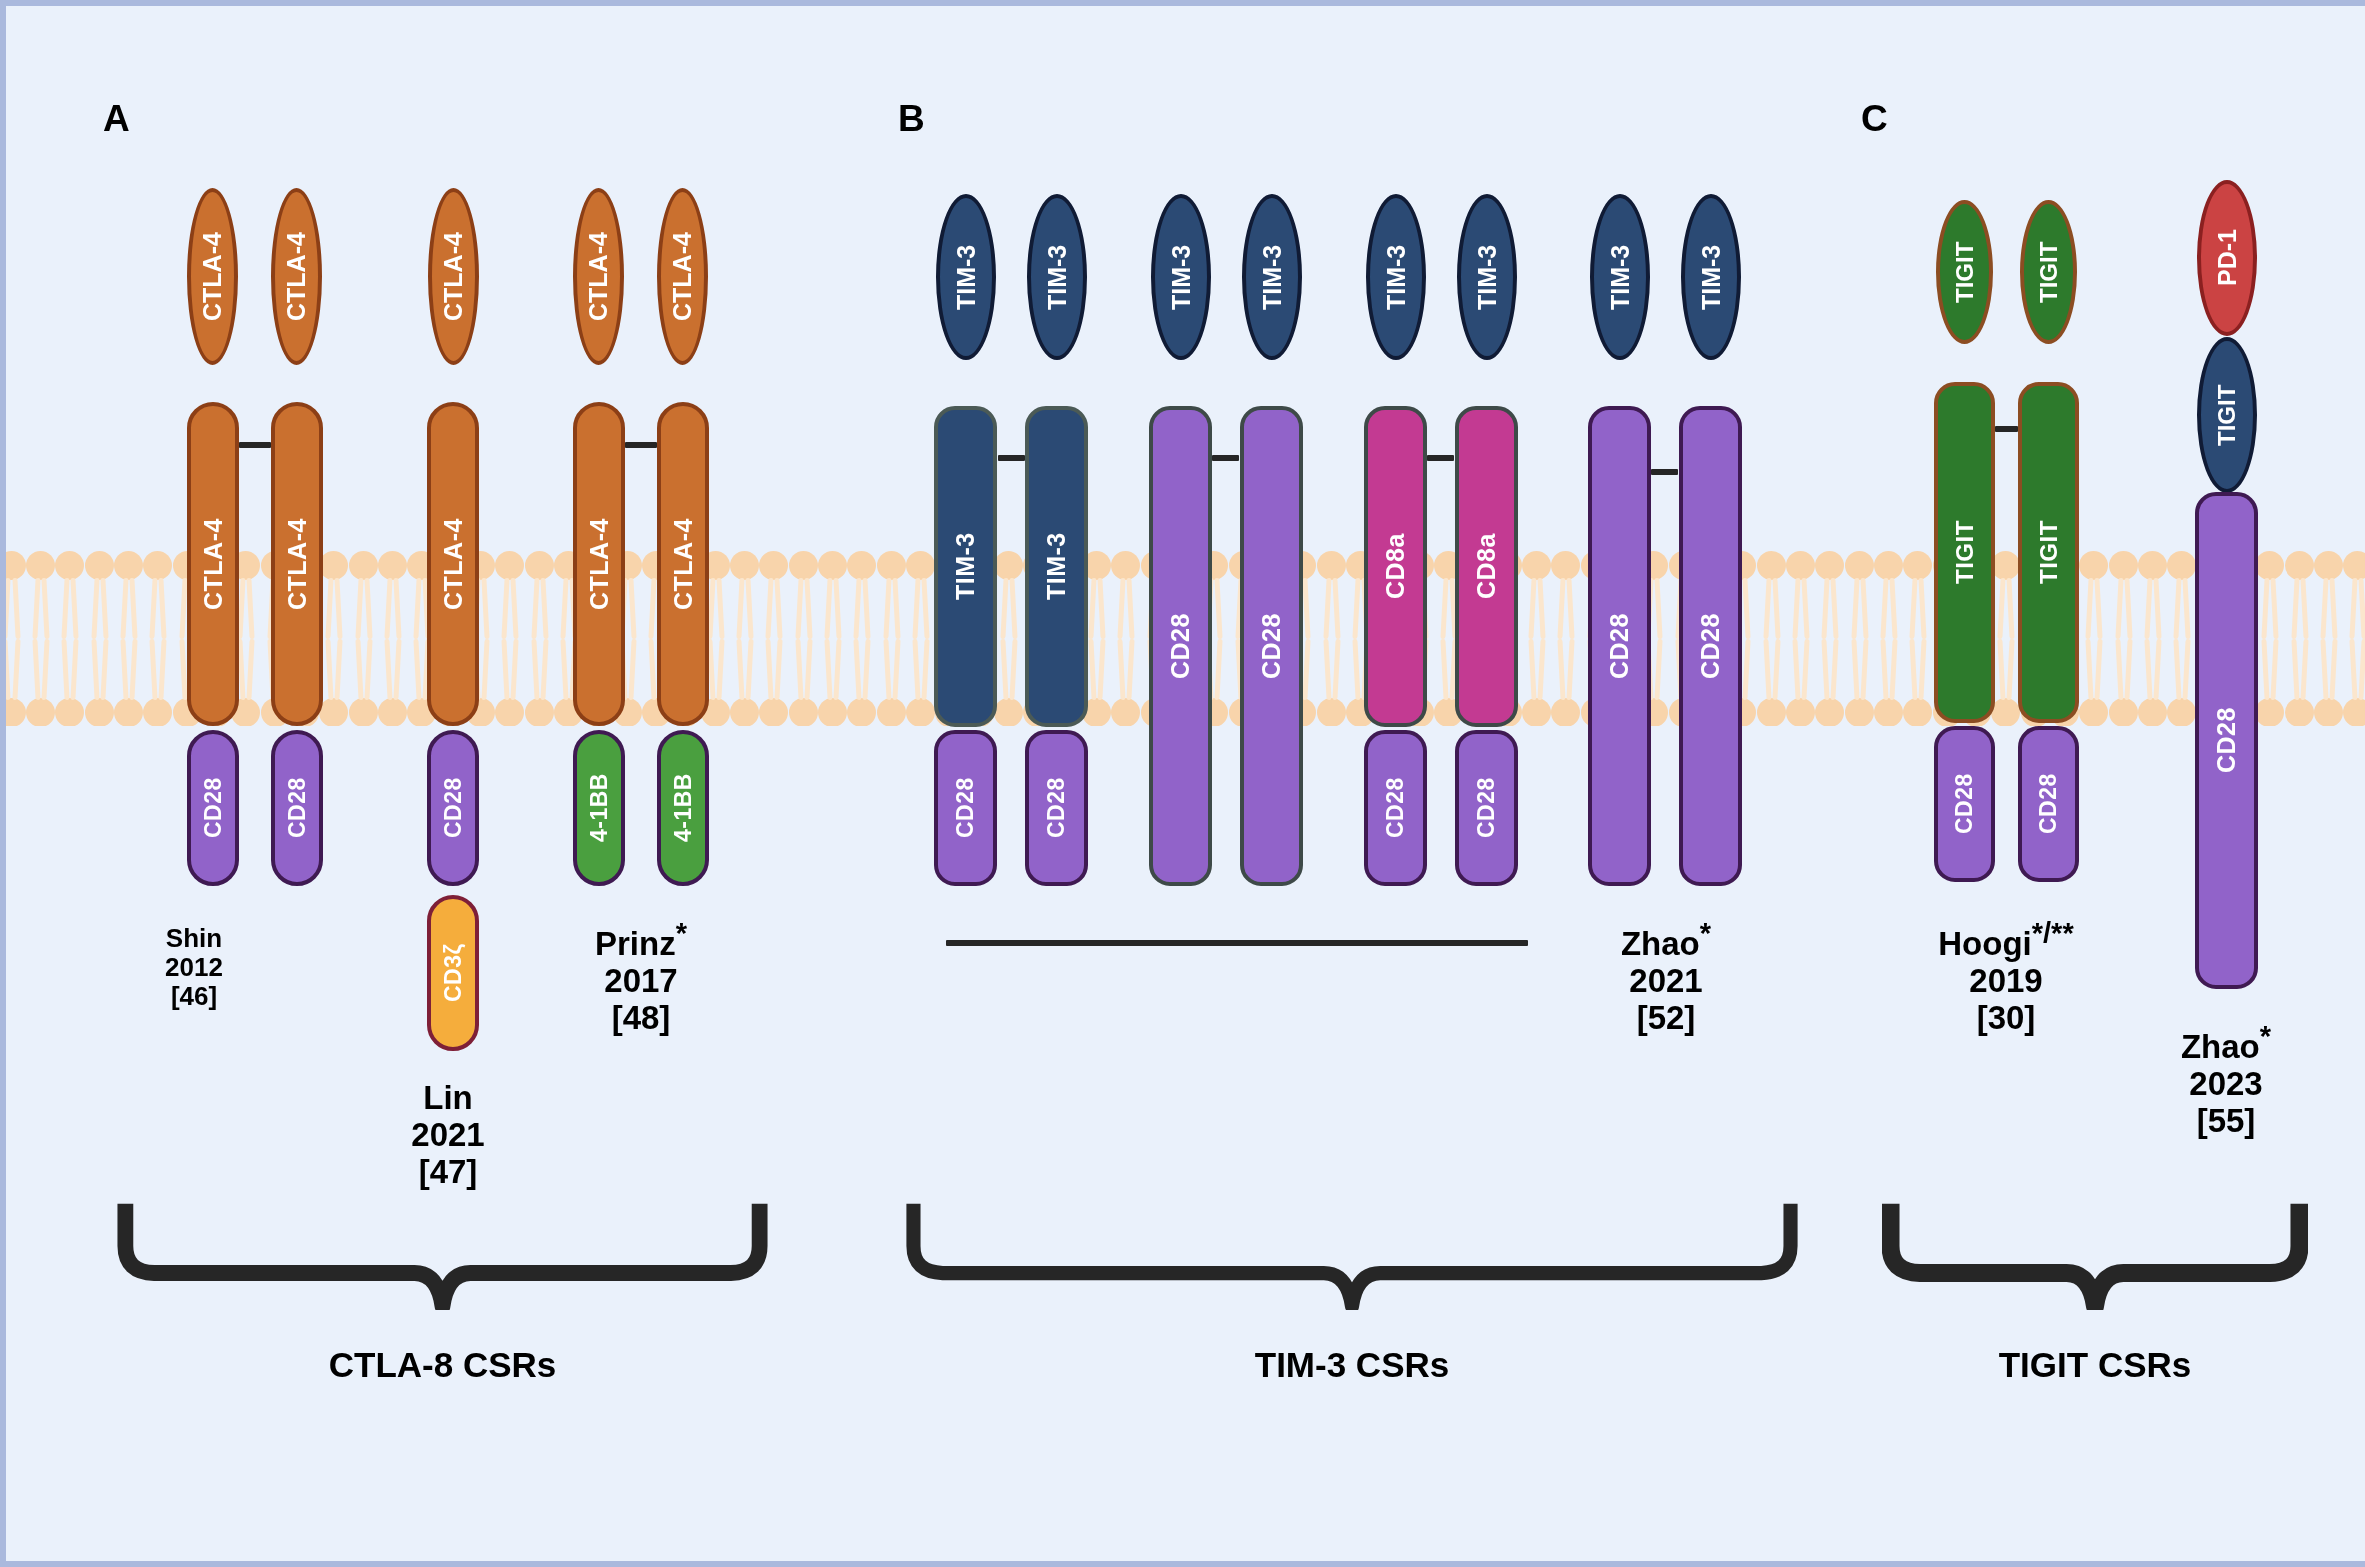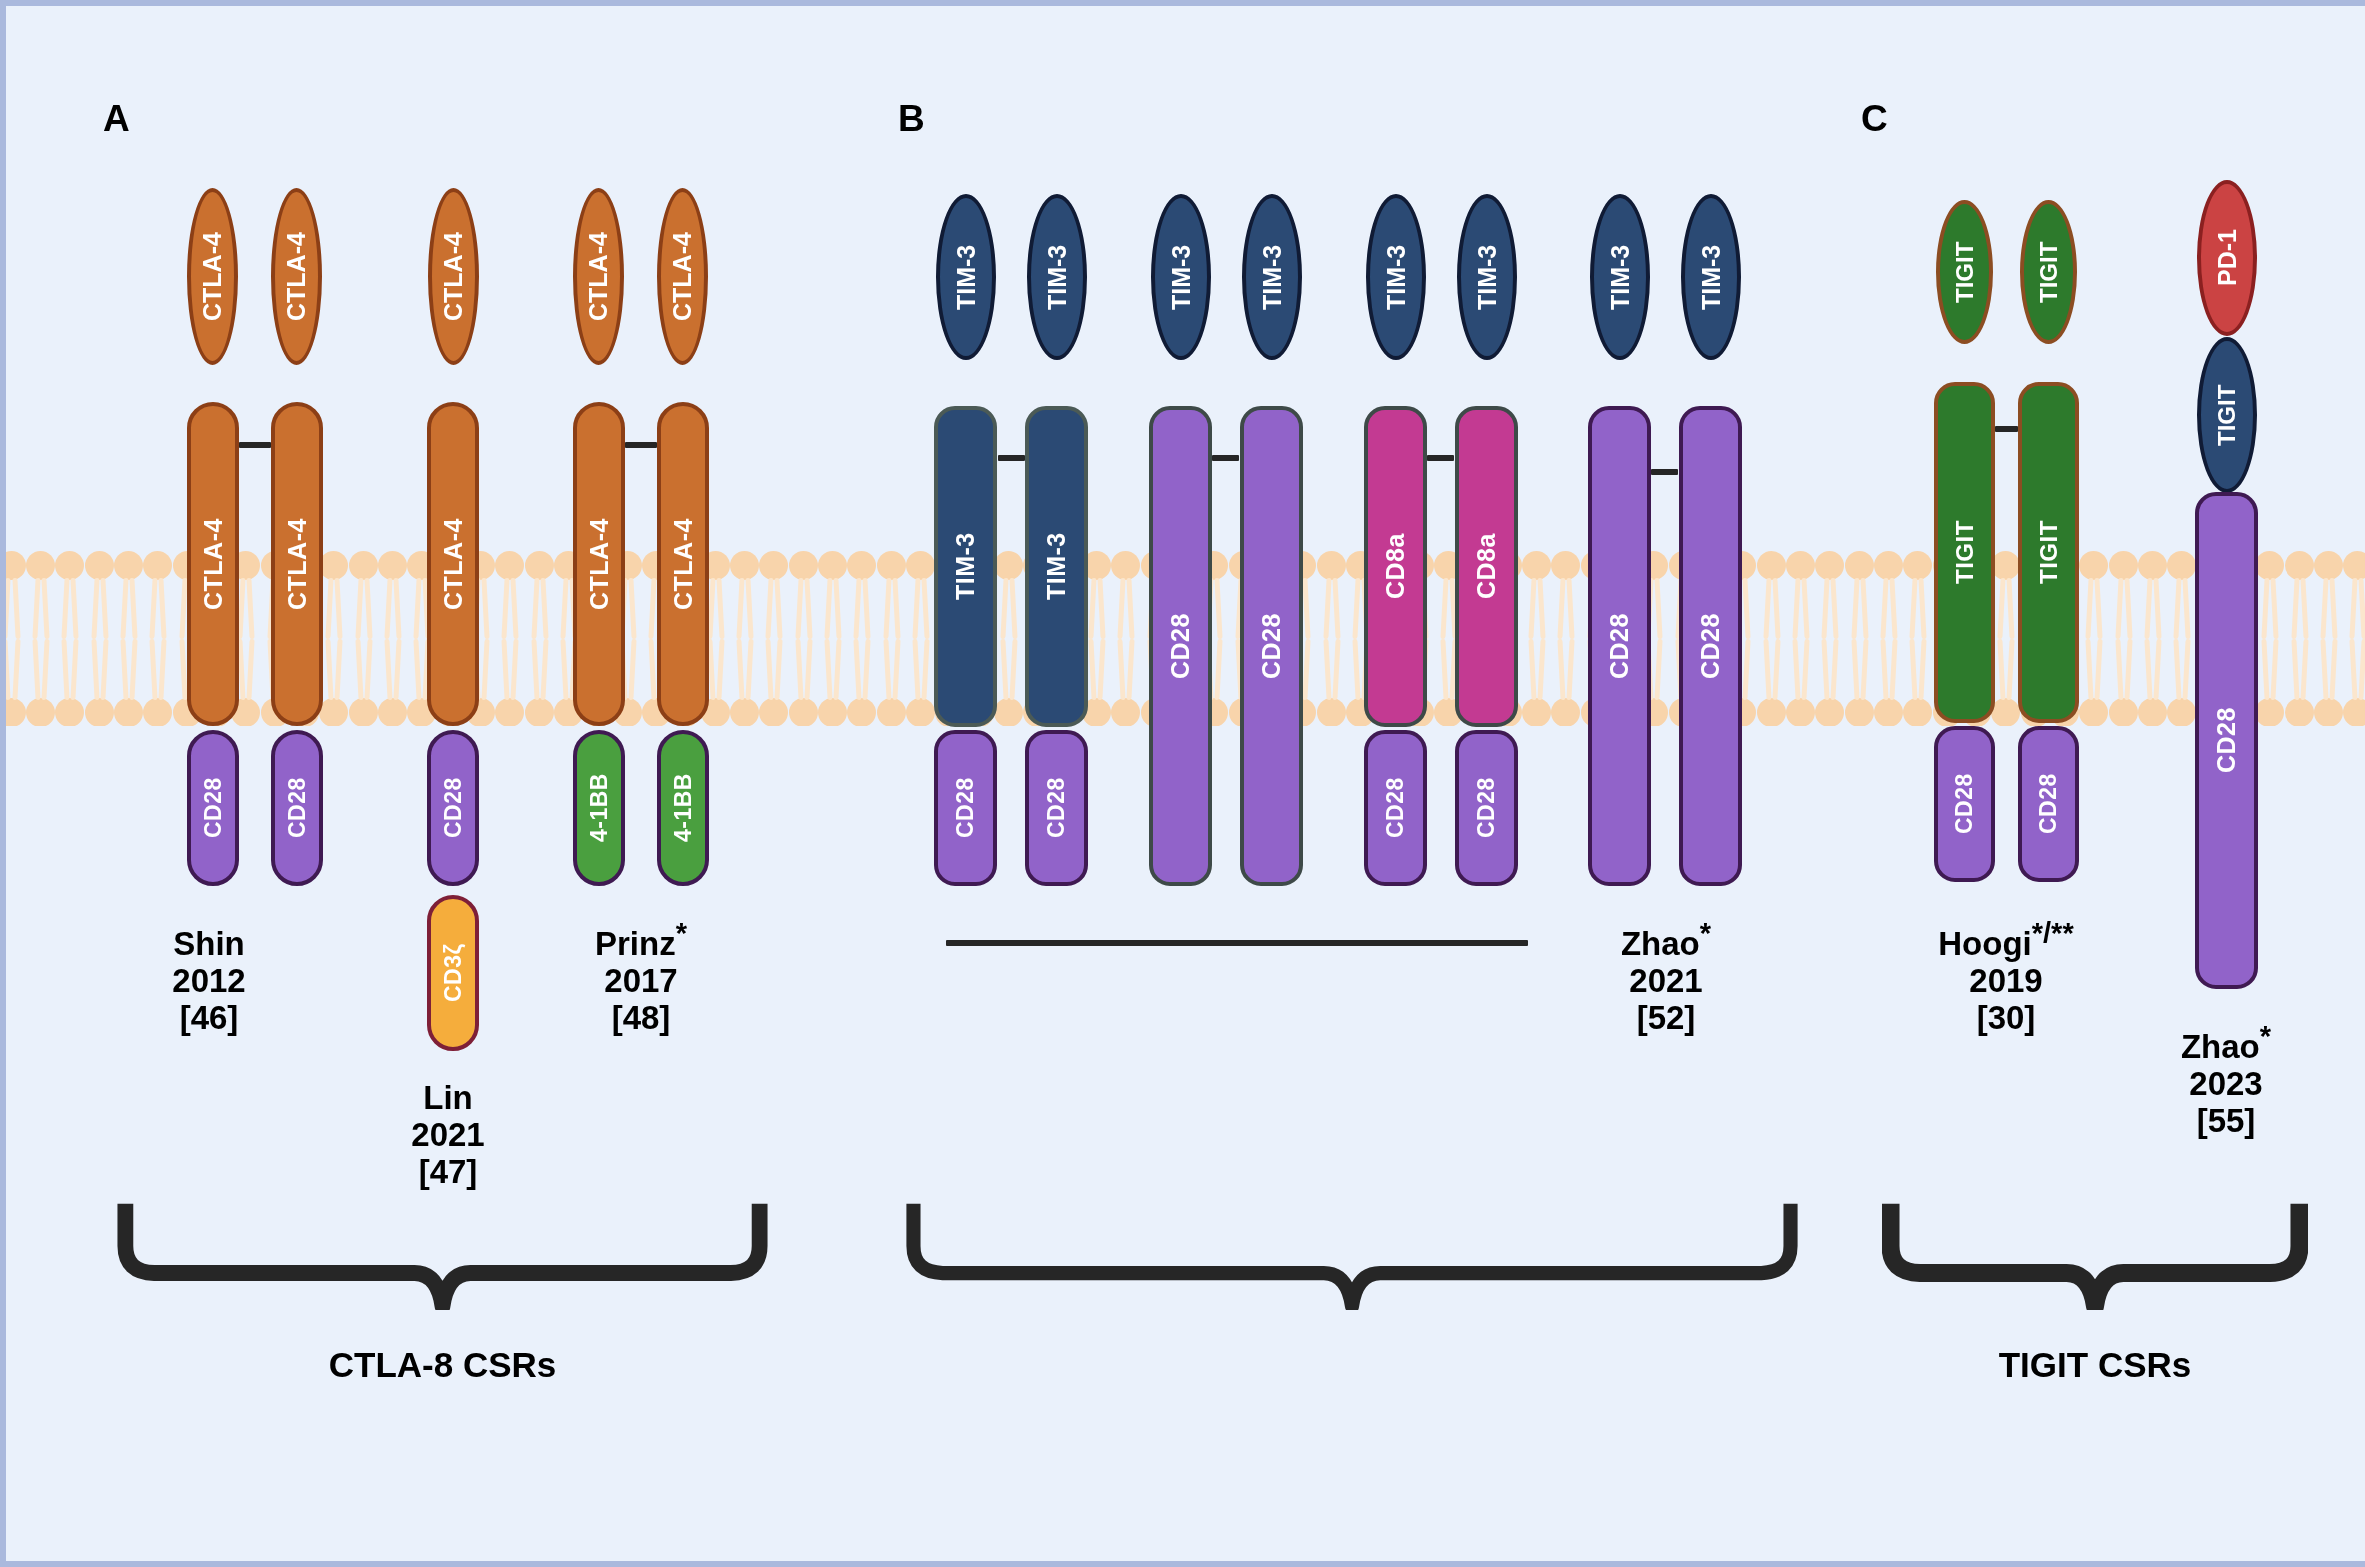--- a/index.html
+++ b/index.html
@@ -896,21 +896,21 @@
   <div class="panel-letter" style="left:1855px;top:92px;">C</div>
 
   <div class="ell c-ctla4" style="left:181px;top:182px;width:51px;height:177px;font-size:25px;">CTLA-4</div>
   <div class="bar c-ctla4" style="left:181px;top:396px;width:52px;height:324px;border-radius:26px;font-size:25px;">CTLA-4</div>
   <div class="bar c-cd28" style="left:181px;top:724px;width:52px;height:156px;border-radius:26px;font-size:23px;">CD28</div>
 
   <div class="ell c-ctla4" style="left:265px;top:182px;width:51px;height:177px;font-size:25px;">CTLA-4</div>
   <div class="bar c-ctla4" style="left:265px;top:396px;width:52px;height:324px;border-radius:26px;font-size:25px;">CTLA-4</div>
   <div class="bar c-cd28" style="left:265px;top:724px;width:52px;height:156px;border-radius:26px;font-size:23px;">CD28</div>
   <div class="conn" style="left:233px;top:436px;width:32px;"></div>
-  <div class="ref" style="left:132px;top:911px;width:142px;font-size:33px;">
+  <div class="ref" style="left:117px;top:911px;width:142px;font-size:26px;">
     <div><span>Shin</span><span class="star"></span></div>
     <div>2012</div>
     <div>[46]</div>
   </div>
 
   <div class="ell c-ctla4" style="left:422px;top:182px;width:51px;height:177px;font-size:25px;">CTLA-4</div>
   <div class="bar c-ctla4" style="left:421px;top:396px;width:52px;height:324px;border-radius:26px;font-size:25px;">CTLA-4</div>
   <div class="bar c-cd28" style="left:421px;top:724px;width:52px;height:156px;border-radius:26px;font-size:23px;">CD28</div>
   <div class="bar c-cd3z" style="left:421px;top:889px;width:52px;height:156px;border-radius:26px;font-size:23px;">CD3ζ</div>
   <div class="ref" style="left:371px;top:1065px;width:142px;font-size:33px;">
@@ -969,20 +969,21 @@
   <div class="conn" style="left:1645px;top:463px;width:27.4px;"></div>
   <div class="ref" style="left:1589px;top:911px;width:142px;font-size:33px;">
     <div><span>Zhao</span><span class="star">*</span></div>
     <div>2021</div>
     <div>[52]</div>
   </div>
 
   <svg class="brace" viewBox="0 0 1900 230" preserveAspectRatio="none" style="left:899px;top:1195px;width:894px;height:109px;">
     <path d="M18 6 L18 95 Q18 150 80 152 L890 152 Q940 152 950 222 Q960 152 1010 152 L1820 152 Q1882 150 1882 95 L1882 6" fill="none" stroke="#262626" stroke-width="30" stroke-linecap="butt" stroke-linejoin="round"></path>
   </svg>
+  <div class="group-title" style="left:899px;top:1339px;width:894px;">TIM-3 CSRs</div>
 
   <div class="ell c-tigit" style="left:1930px;top:194px;width:57px;height:144px;font-size:24px;">TIGIT</div>
   <div class="bar c-tigit" style="left:1928px;top:376px;width:61px;height:341px;border-radius:21px;font-size:24px;">TIGIT</div>
   <div class="bar c-cd28" style="left:1928px;top:720px;width:61px;height:156px;border-radius:21px;font-size:23px;">CD28</div>
 
   <div class="ell c-tigit" style="left:2014px;top:194px;width:57px;height:144px;font-size:24px;">TIGIT</div>
   <div class="bar c-tigit" style="left:2012px;top:376px;width:61px;height:341px;border-radius:21px;font-size:24px;">TIGIT</div>
   <div class="bar c-cd28" style="left:2012px;top:720px;width:61px;height:156px;border-radius:21px;font-size:23px;">CD28</div>
   <div class="conn" style="left:1989px;top:420px;width:23px;"></div>
   <div class="ref" style="left:1929px;top:911px;width:142px;font-size:33px;">

